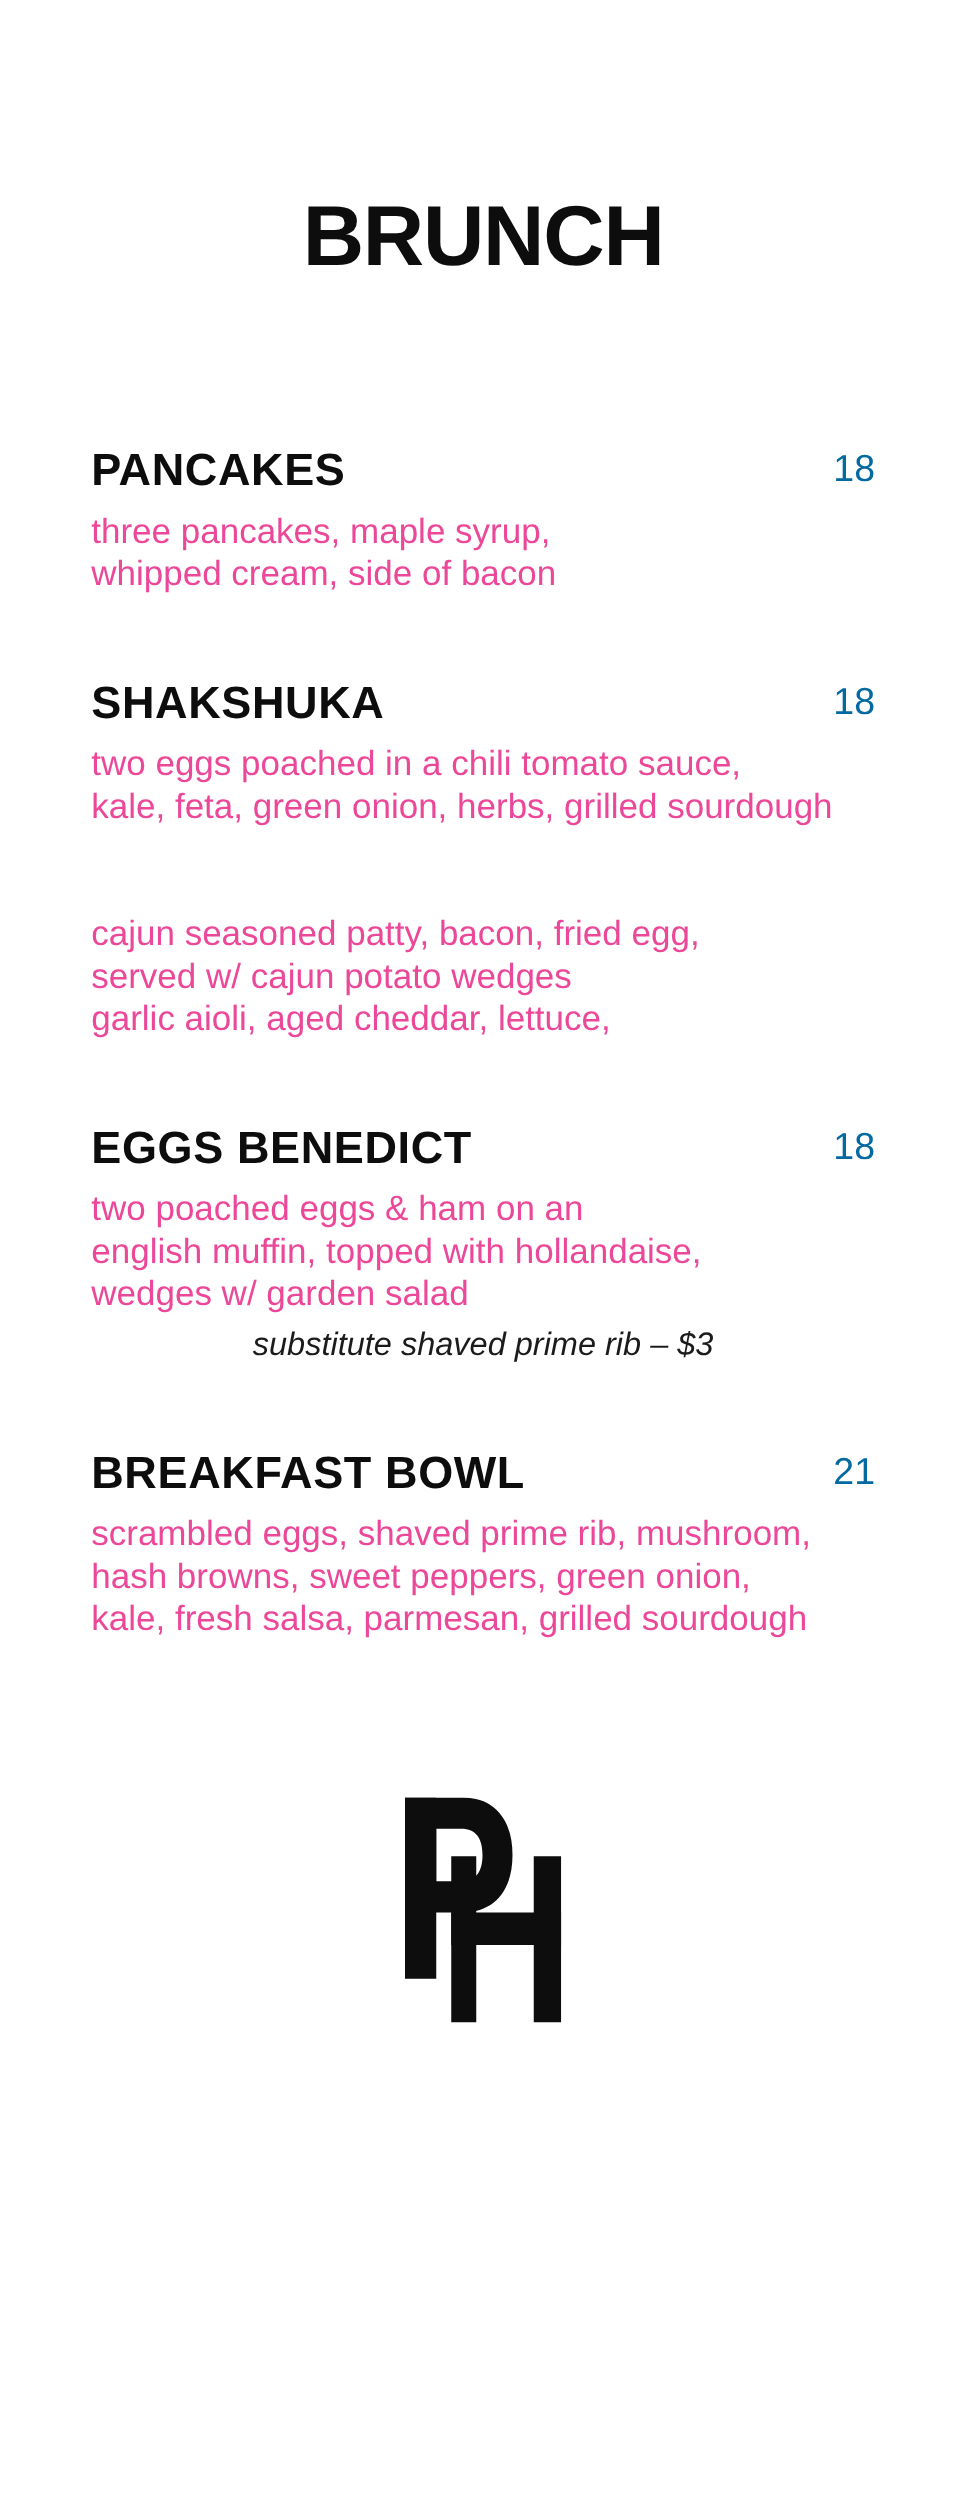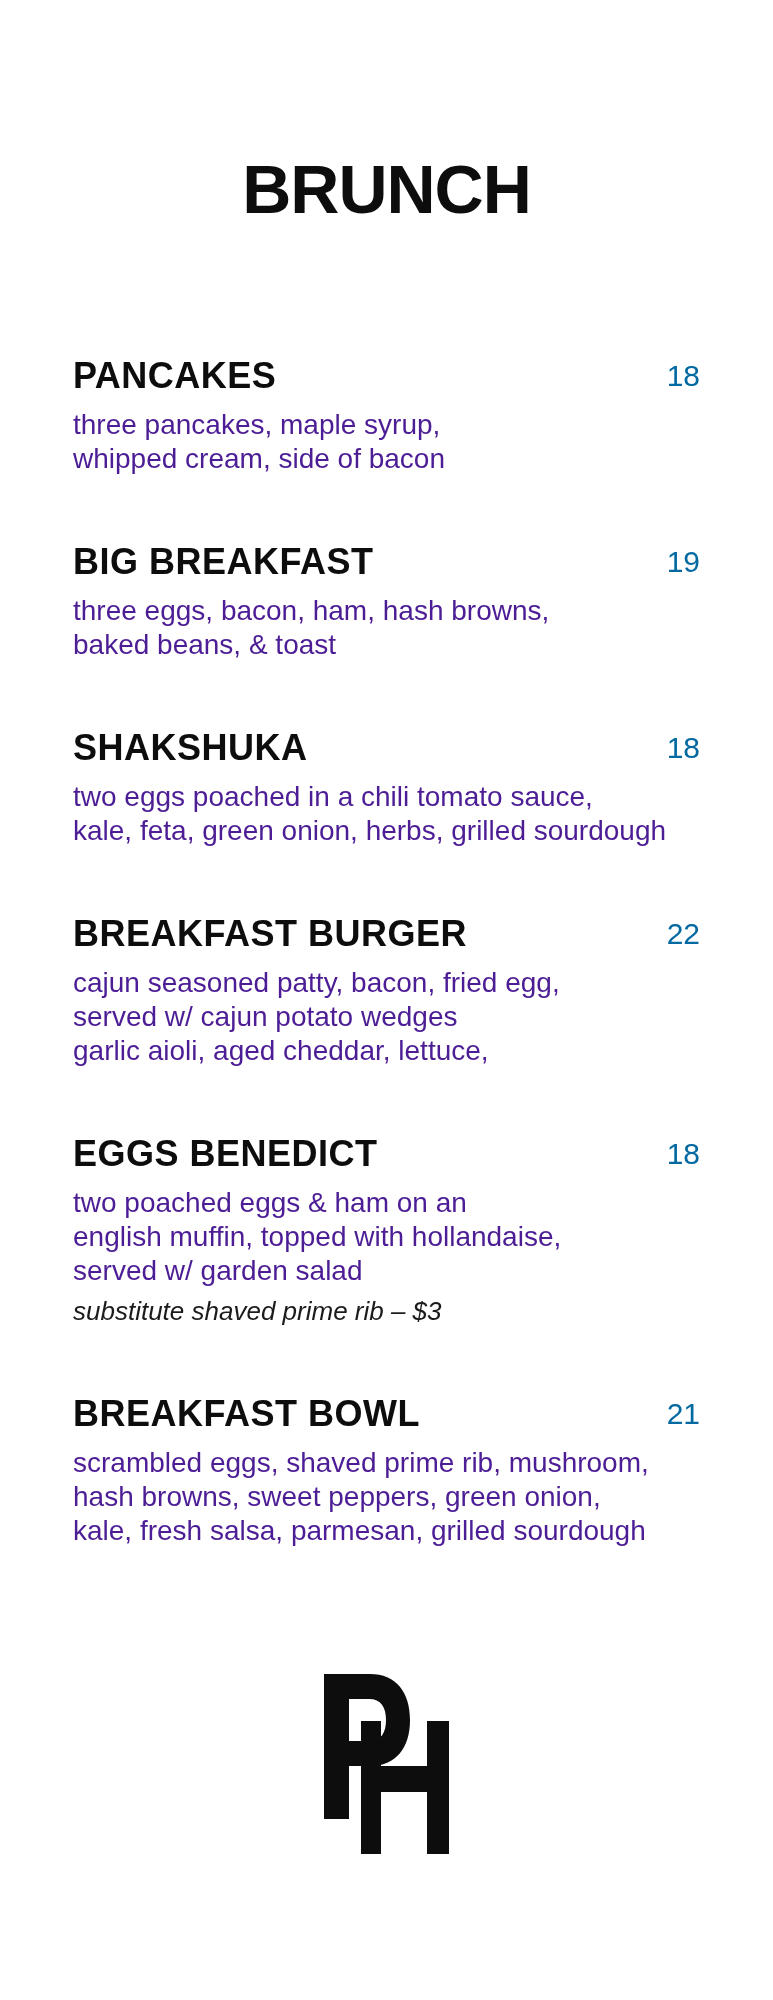--- a/index.html
+++ b/index.html
@@ -54,32 +54,33 @@
     font-size: 30px;
     line-height: 36px;
     font-weight: 400;
     color: #0369a1;
   }
   .item-desc {
     margin-top: 14px;
     font-size: 28px;
     line-height: 34px;
     font-weight: 400;
-    color: #4c1d95;
+    color: #ec4899;
   }
   .desc-line {
     white-space: nowrap;
   }
   .item-note {
     margin-top: 6px;
     font-size: 26px;
     line-height: 34px;
     font-style: italic;
     color: #1b1b1b;
     white-space: nowrap;
+    text-align: center;
   }
   .logo-wrap {
     margin-top: 126px;
     display: flex;
     justify-content: center;
   }
   .logo-wrap svg {
     display: block;
   }
 </style>
@@ -96,63 +97,49 @@
       <div class="item-head">
         <span class="item-name">PANCAKES</span>
         <span class="item-price">18</span>
       </div>
       <div class="item-desc">
         <div class="desc-line">three pancakes, maple syrup,</div>
         <div class="desc-line">whipped cream, side of bacon</div>
       </div>
     </div>
 
-    <div class="item">
-      <div class="item-head">
-        <span class="item-name">BIG BREAKFAST</span>
-        <span class="item-price">19</span>
-      </div>
-      <div class="item-desc">
-        <div class="desc-line">three eggs, bacon, ham, hash browns,</div>
-        <div class="desc-line">baked beans, &amp; toast</div>
-      </div>
-    </div>
 
     <div class="item">
       <div class="item-head">
         <span class="item-name">SHAKSHUKA</span>
         <span class="item-price">18</span>
       </div>
       <div class="item-desc">
         <div class="desc-line">two eggs poached in a chili tomato sauce,</div>
         <div class="desc-line">kale, feta, green onion, herbs, grilled sourdough</div>
       </div>
     </div>
 
     <div class="item">
-      <div class="item-head">
-        <span class="item-name">BREAKFAST BURGER</span>
-        <span class="item-price">22</span>
-      </div>
       <div class="item-desc">
         <div class="desc-line">cajun seasoned patty, bacon, fried egg,</div>
         <div class="desc-line">served w/ cajun potato wedges</div>
         <div class="desc-line">garlic aioli, aged cheddar, lettuce,</div>
       </div>
     </div>
 
     <div class="item">
       <div class="item-head">
         <span class="item-name">EGGS BENEDICT</span>
         <span class="item-price">18</span>
       </div>
       <div class="item-desc">
         <div class="desc-line">two poached eggs &amp; ham on an</div>
         <div class="desc-line">english muffin, topped with hollandaise,</div>
-        <div class="desc-line">served w/ garden salad</div>
+        <div class="desc-line">wedges w/ garden salad</div>
       </div>
       <div class="item-note">substitute shaved prime rib – $3</div>
     </div>
 
     <div class="item">
       <div class="item-head">
         <span class="item-name">BREAKFAST BOWL</span>
         <span class="item-price">21</span>
       </div>
       <div class="item-desc">

